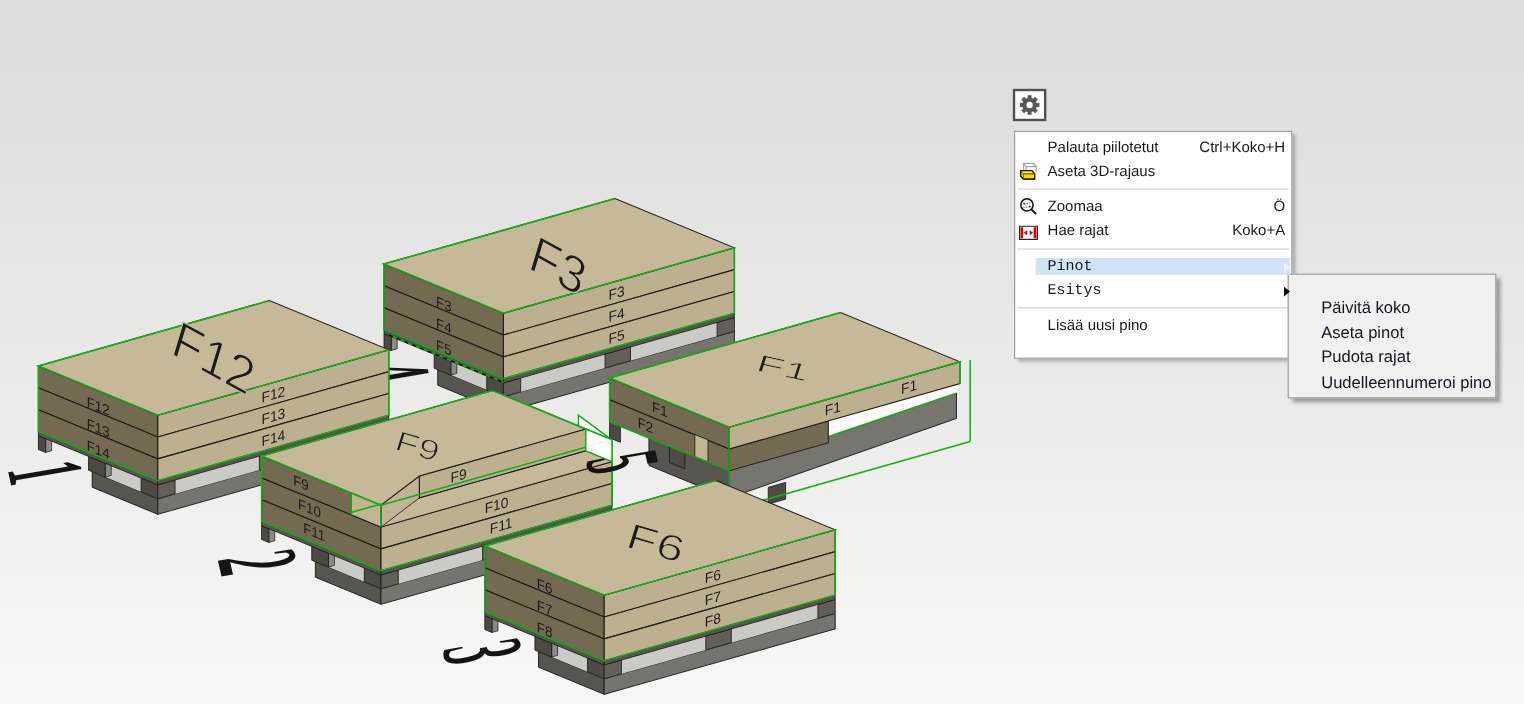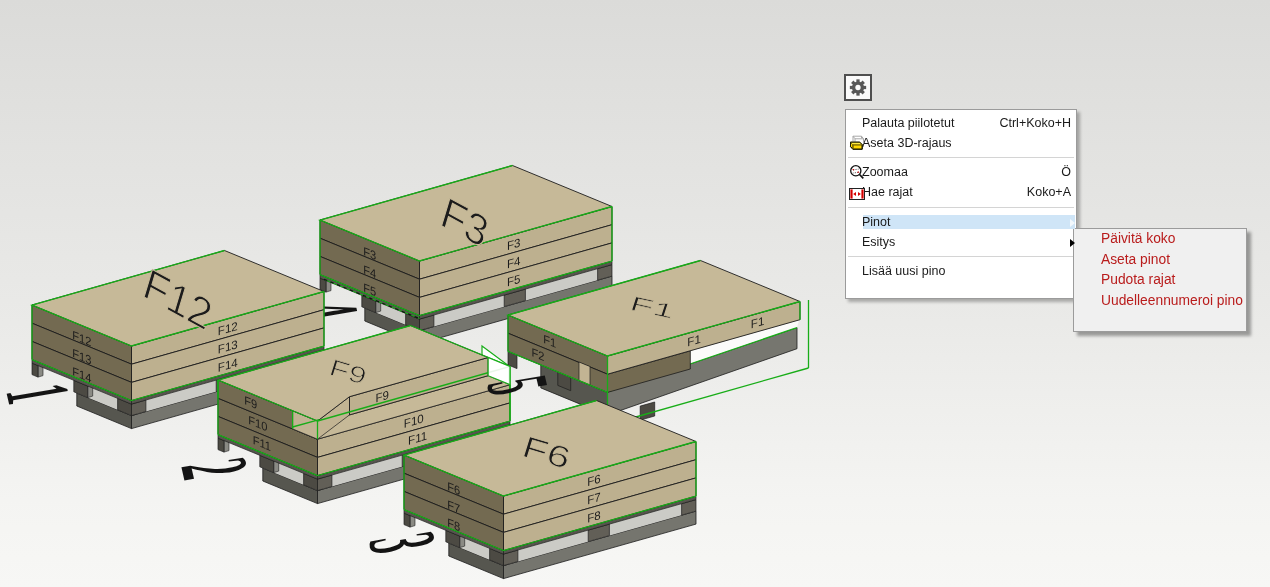--- a/index.html
+++ b/index.html
@@ -3,32 +3,32 @@
 <style>
 * { margin:0; padding:0; box-sizing:border-box; }
 html,body { width:1270px; height:587px; overflow:hidden; }
 body { font-family:"Liberation Sans", sans-serif;
   background:linear-gradient(180deg,#dbdbd9 0%,#e2e2e0 25%,#eaeae8 55%,#f4f4f2 85%,#f7f7f5 100%); }
 #scene { position:absolute; left:0; top:0; }
 .btn { position:absolute; left:844px; top:74px; width:28px; height:27px; background:#fafafa;
   border:2px solid #4f4f4f; display:flex; align-items:center; justify-content:center; }
 .menu { position:absolute; left:845px; top:109px; width:232px; height:190px; background:#ffffff;
   border:1px solid #9b9b9b; box-shadow:3px 3px 3px rgba(0,0,0,0.28); font-size:12.5px; color:#1a1a1a; }
-.mi { position:relative; height:20px; line-height:20px; padding-left:16px; white-space:nowrap; }
+.mi { position:relative; height:20px; line-height:20px; padding-left:27px; white-space:nowrap; }
 .mi .sc { position:absolute; right:5px; top:0; }
 .mi .ic { position:absolute; left:3px; top:2px; }
 .sep { border-top:1px solid #d4d4d4; margin:4px 2px; }
 .hl { position:absolute; left:17px; right:1px; top:3px; bottom:3px; background:#cfe5f7; z-index:-1; }
-.mi.rel { z-index:1; }
+.mi.rel { z-index:1;font-family:Liberation Mono, monospace; }
 .arrow-b { position:absolute; right:1px; top:6.5px; width:0; height:0;
   border-left:5px solid #000; border-top:4px solid transparent; border-bottom:4px solid transparent; }
 .arrow-l { position:absolute; right:1px; top:6.5px; width:0; height:0;
   border-left:5px solid #f2f8fd; border-top:4px solid transparent; border-bottom:4px solid transparent; }
 .submenu { position:absolute; left:1073px; top:228px; width:174px; height:104px; background:#f0f0f0;
-  border:1px solid #9b9b9b; box-shadow:4px 4px 3px rgba(0,0,0,0.35); font-size:13.8px; color:#b91c1c; padding-top:0; }
+  border:1px solid #9b9b9b; box-shadow:4px 4px 3px rgba(0,0,0,0.35); font-size:13.8px; color:#0f172a; padding-top:18px; }
 .si { position:relative; height:20.5px; line-height:20.5px; padding-left:27px; white-space:nowrap; }
 .si .shl { position:absolute; left:23px; right:2px; top:2.5px; bottom:2.5px; background:#cfe5f7; z-index:-1; }
 </style></head>
 <body>
 <svg id="scene" width="1270" height="587" viewBox="0 0 1270 587">
 <polygon points="364.8,308.0 419.5,330.6 419.5,343.6 364.8,321.0" fill="#56564f" stroke="#1c1c1c" stroke-width="0.8"></polygon>
 <polygon points="419.5,330.6 612.0,276.1 612.0,289.1 419.5,343.6" fill="#75756e" stroke="#1c1c1c" stroke-width="0.8"></polygon>
 <polygon points="364.8,296.5 419.5,319.1 419.5,330.6 364.8,308.0" fill="#cbcbc6"></polygon>
 <polygon points="419.5,319.1 612.0,264.6 612.0,276.1 419.5,330.6" fill="#cbcbc6"></polygon>
 <polygon points="326.0,280.6 331.0,279.1 331.0,290.6 326.0,292.1" fill="#8a8a84" stroke="#1c1c1c" stroke-width="0.6"></polygon>

